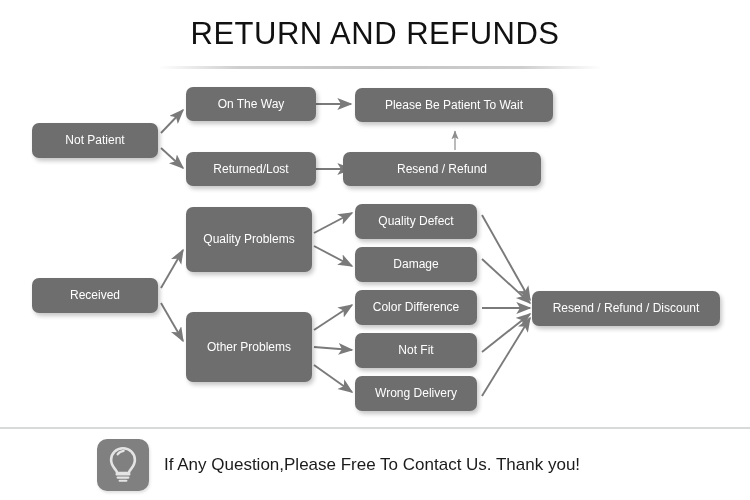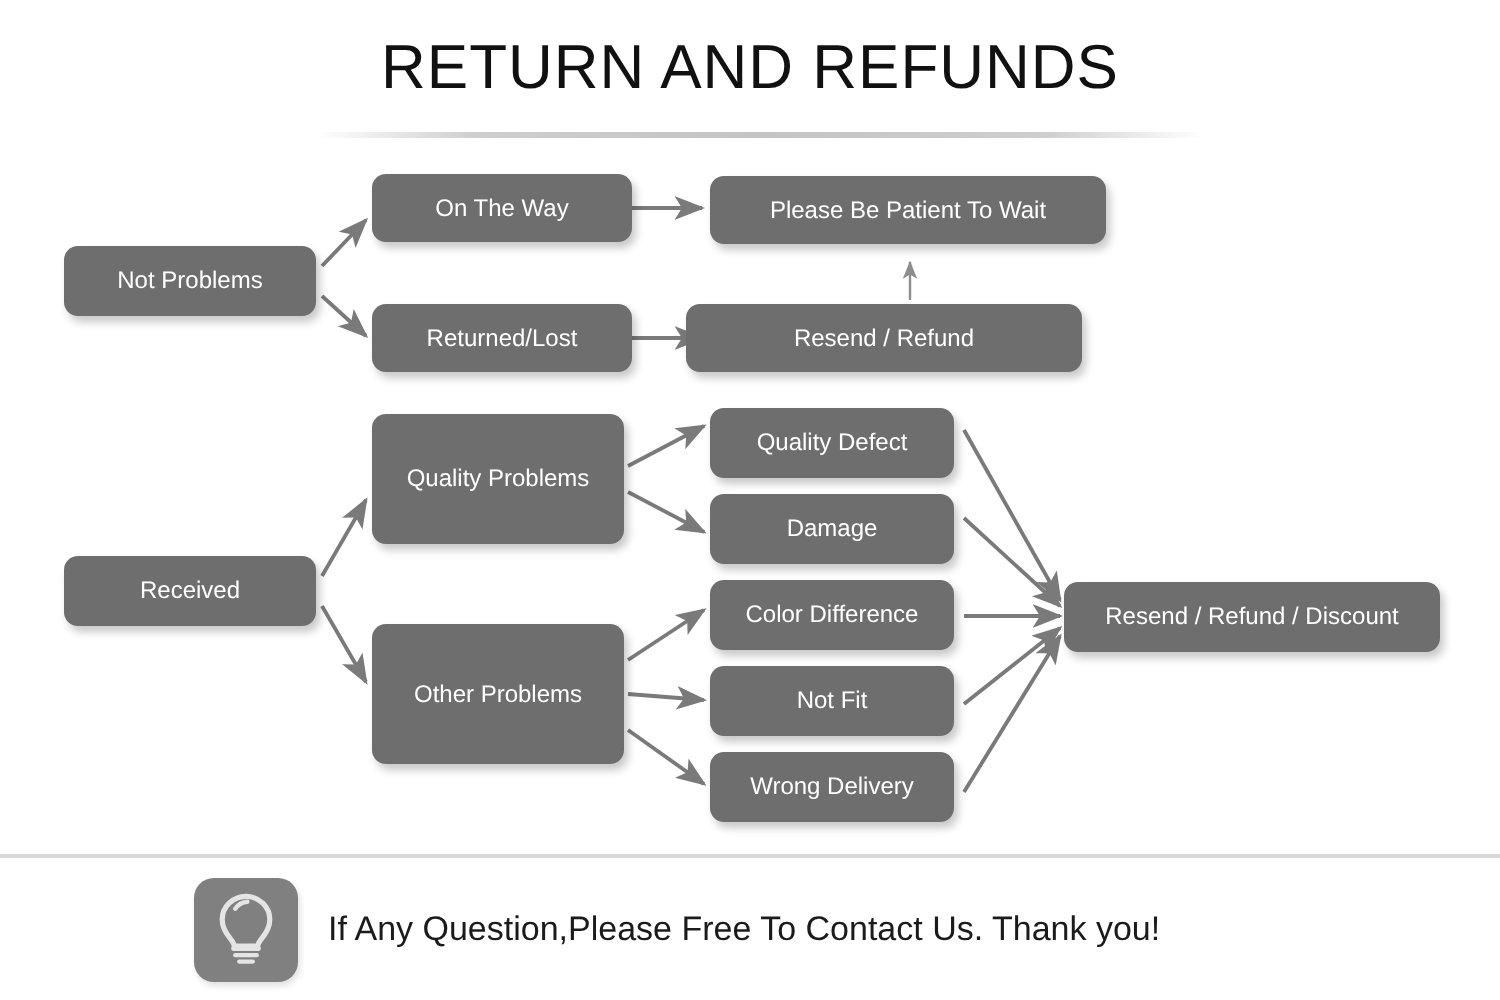--- a/index.html
+++ b/index.html
@@ -156,21 +156,21 @@
       <path d="M482,352 L530,314"></path>
       <path d="M482,396 L530,318"></path>
     </g>
 
     <g stroke="#8d8d8d" stroke-width="1.2" fill="none" marker-end="url(#ah-small)">
       <path d="M455,150 L455,131"></path>
     </g>
   </svg>
 
   <div class="node" style="left:32px;  top:123px; width:126px; height:35px;">
-    <span>Not Problems</span>
+    <span>Not Patient</span>
   </div>
 
   <div class="node" style="left:186px; top:87px;  width:130px; height:34px;">
     <span>On The Way</span>
   </div>
 
   <div class="node" style="left:186px; top:152px; width:130px; height:34px;">
     <span>Returned/Lost</span>
   </div>
 

